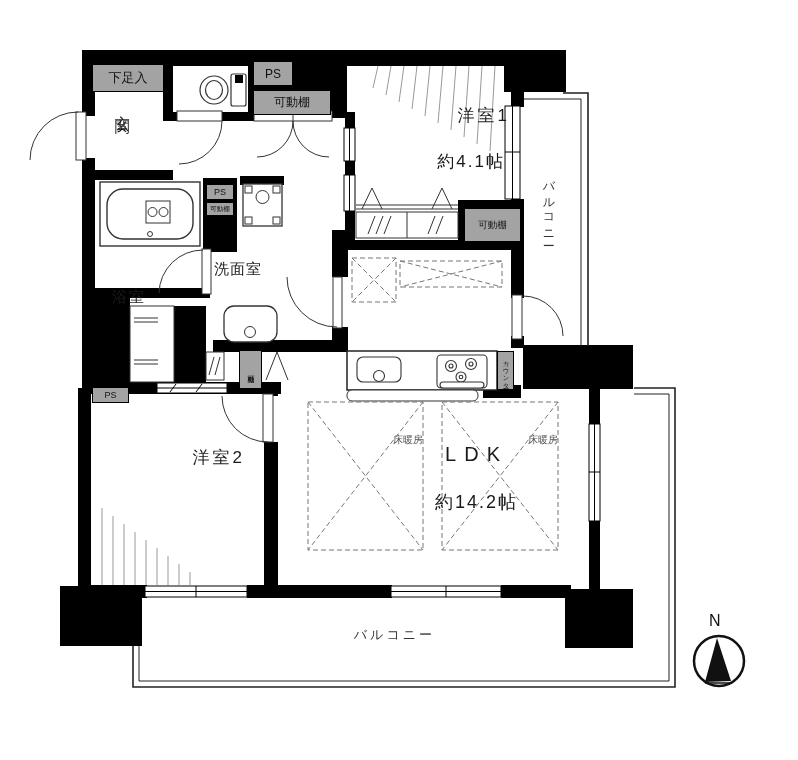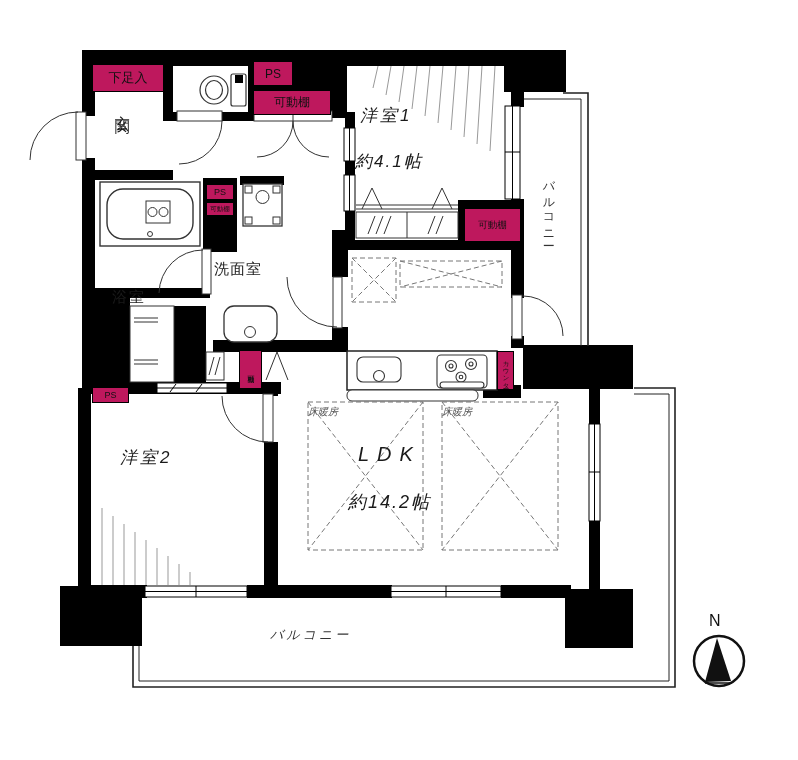--- a/index.html
+++ b/index.html
@@ -1,24 +1,24 @@
 <!DOCTYPE html>
 <html><head>
 <meta charset="utf-8">
 <style>
   html,body{margin:0;padding:0;background:#fff;}
   body{font-family:"Liberation Sans","DejaVu Sans",sans-serif;}
   #plan{position:relative;width:798px;height:760px;background:#fff;overflow:hidden;}
   #plan svg{position:absolute;left:0;top:0;}
   .lab{position:absolute;color:#1a1a1a;white-space:nowrap;line-height:1.15;}
-  .ctr{text-align:left;font-style:italic;}
+  .ctr{text-align:right;}
   .vert{writing-mode:vertical-rl;text-orientation:upright;}
-  .box{position:absolute;background:#be185d;border:1.5px solid #000;display:flex;align-items:center;justify-content:center;color:#111;box-sizing:border-box;}
+  .box{position:absolute;background:#a3a3a3;border:1.5px solid #000;display:flex;align-items:center;justify-content:center;color:#111;box-sizing:border-box;}
   .box.thin{border-width:1px;}
-  .gray{color:#555;}
+  .gray{color:#555;margin-top:28px;}
 </style>
 </head>
 <body>
 
 <div id="plan">
 
 <svg width="798" height="760" viewBox="0 0 798 760">
 
   <g fill="#000">
     <rect x="82" y="50" width="430" height="16"></rect>

